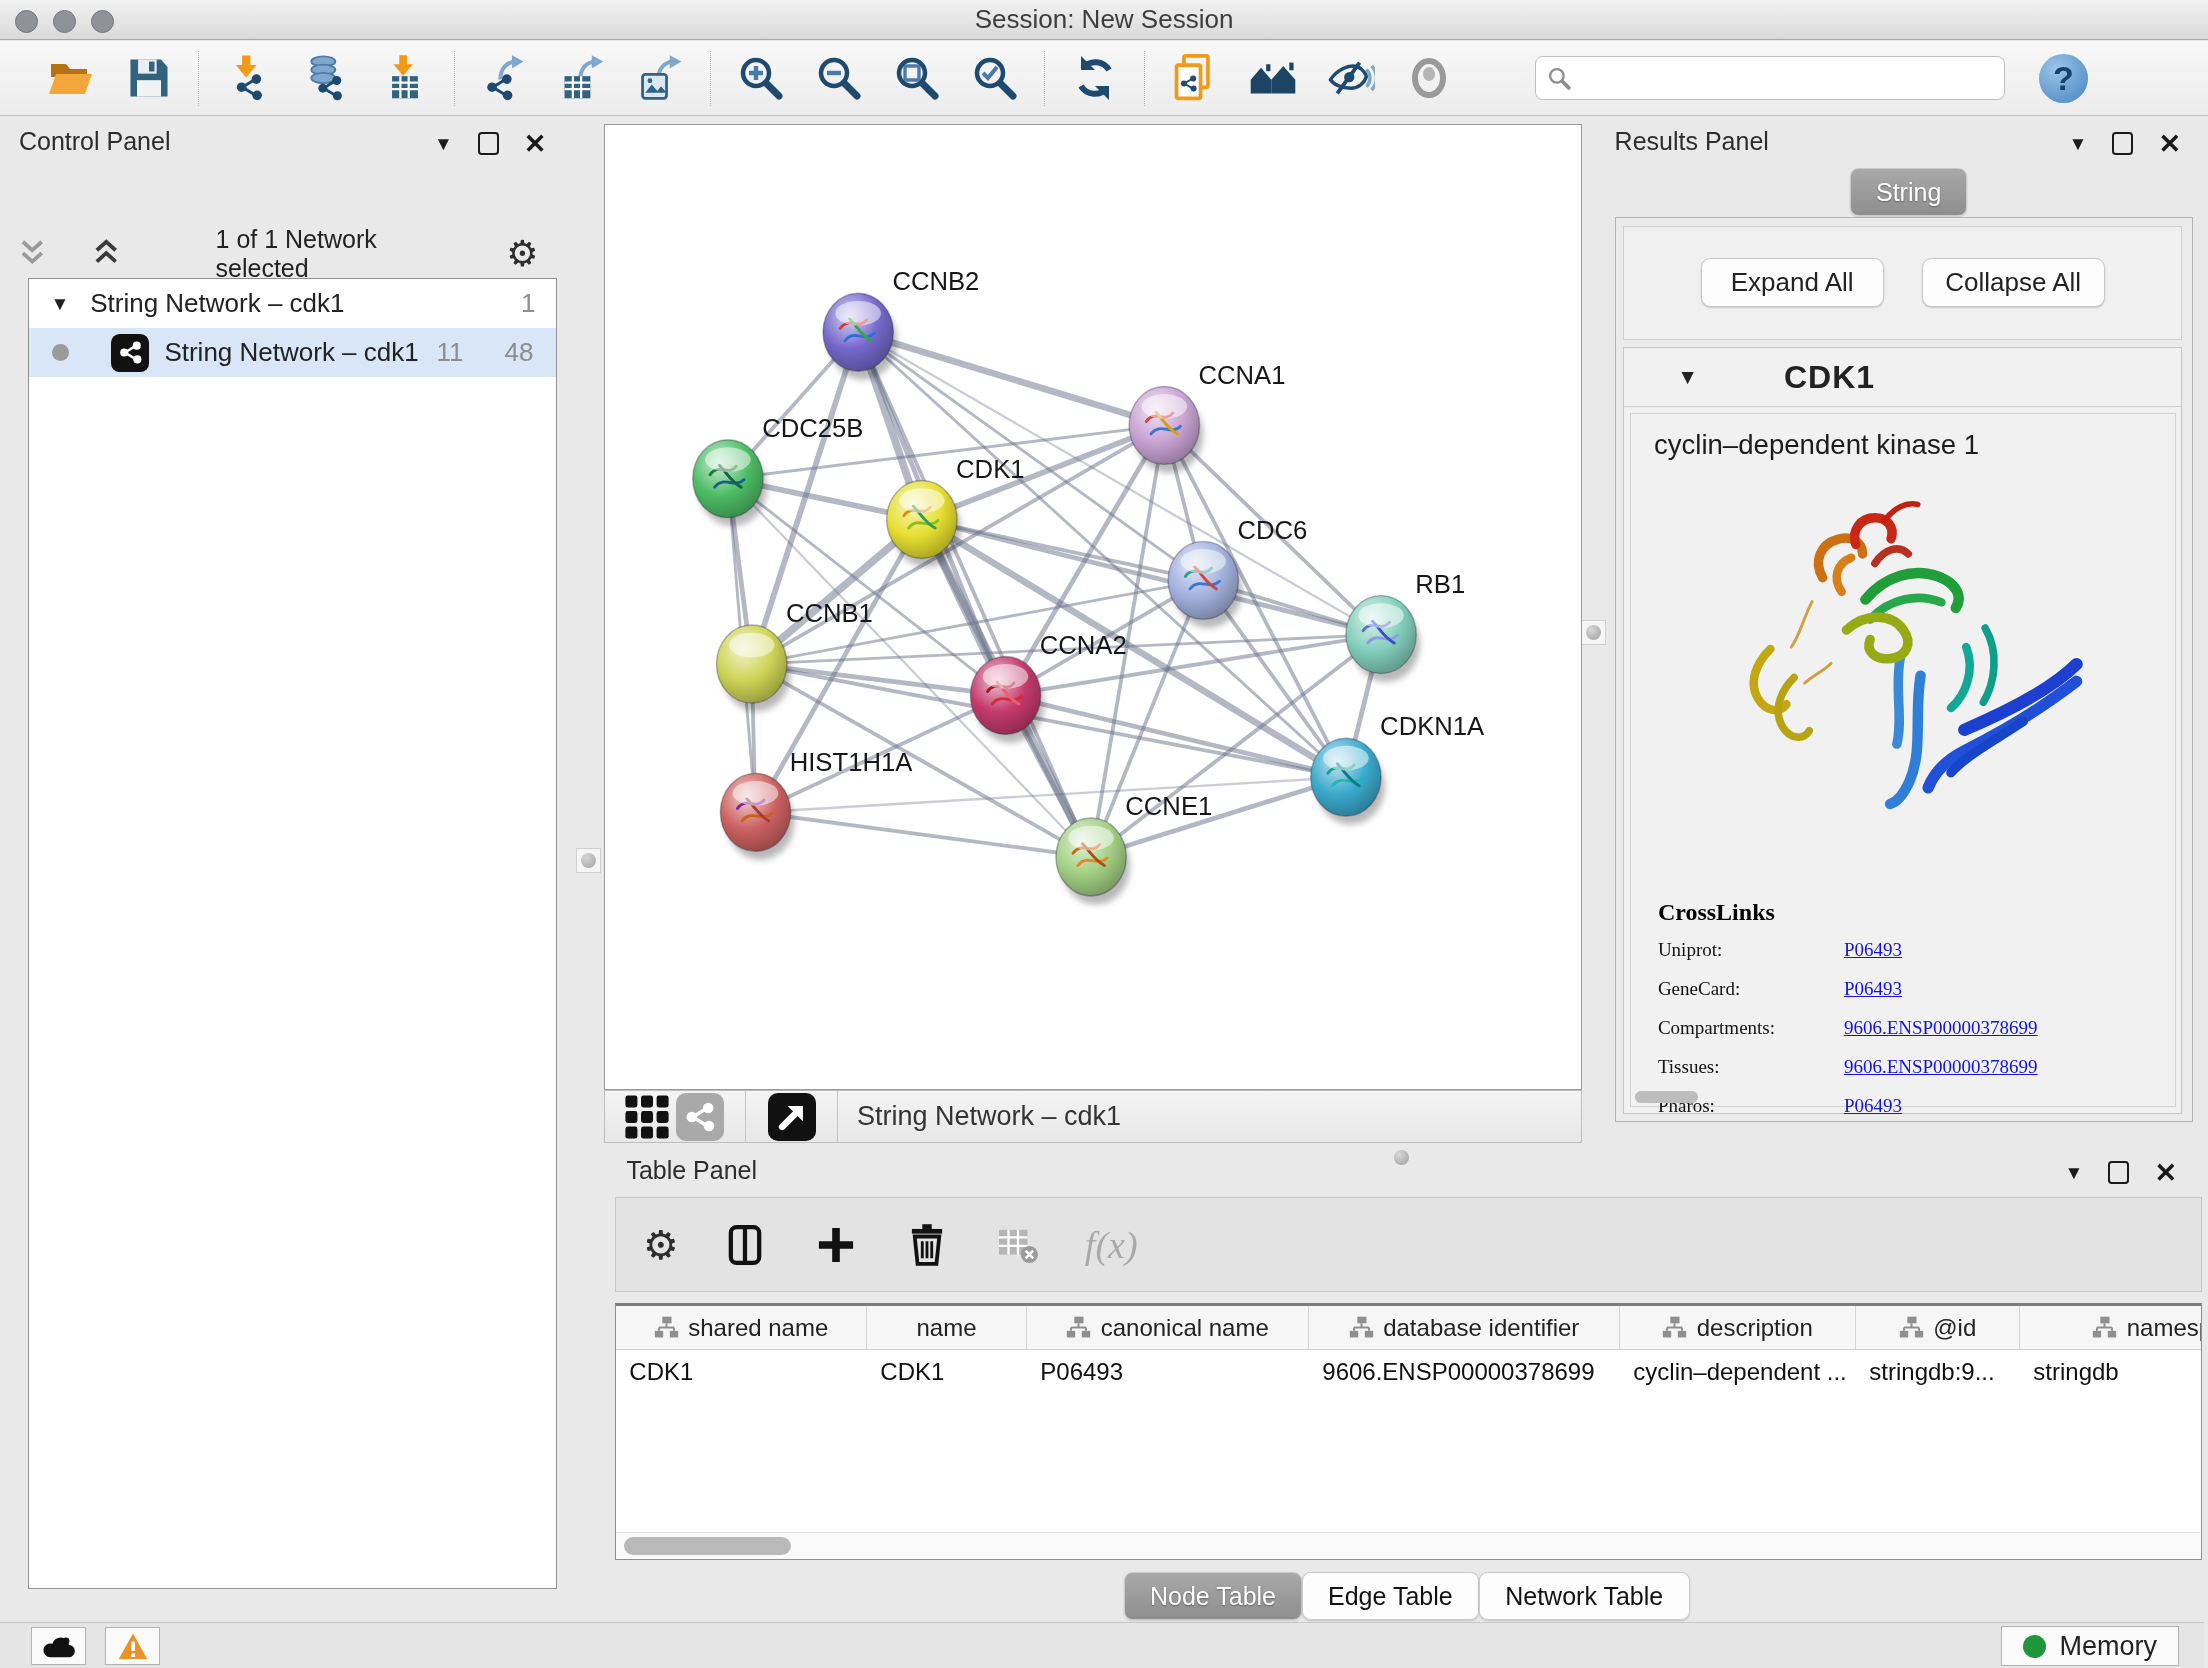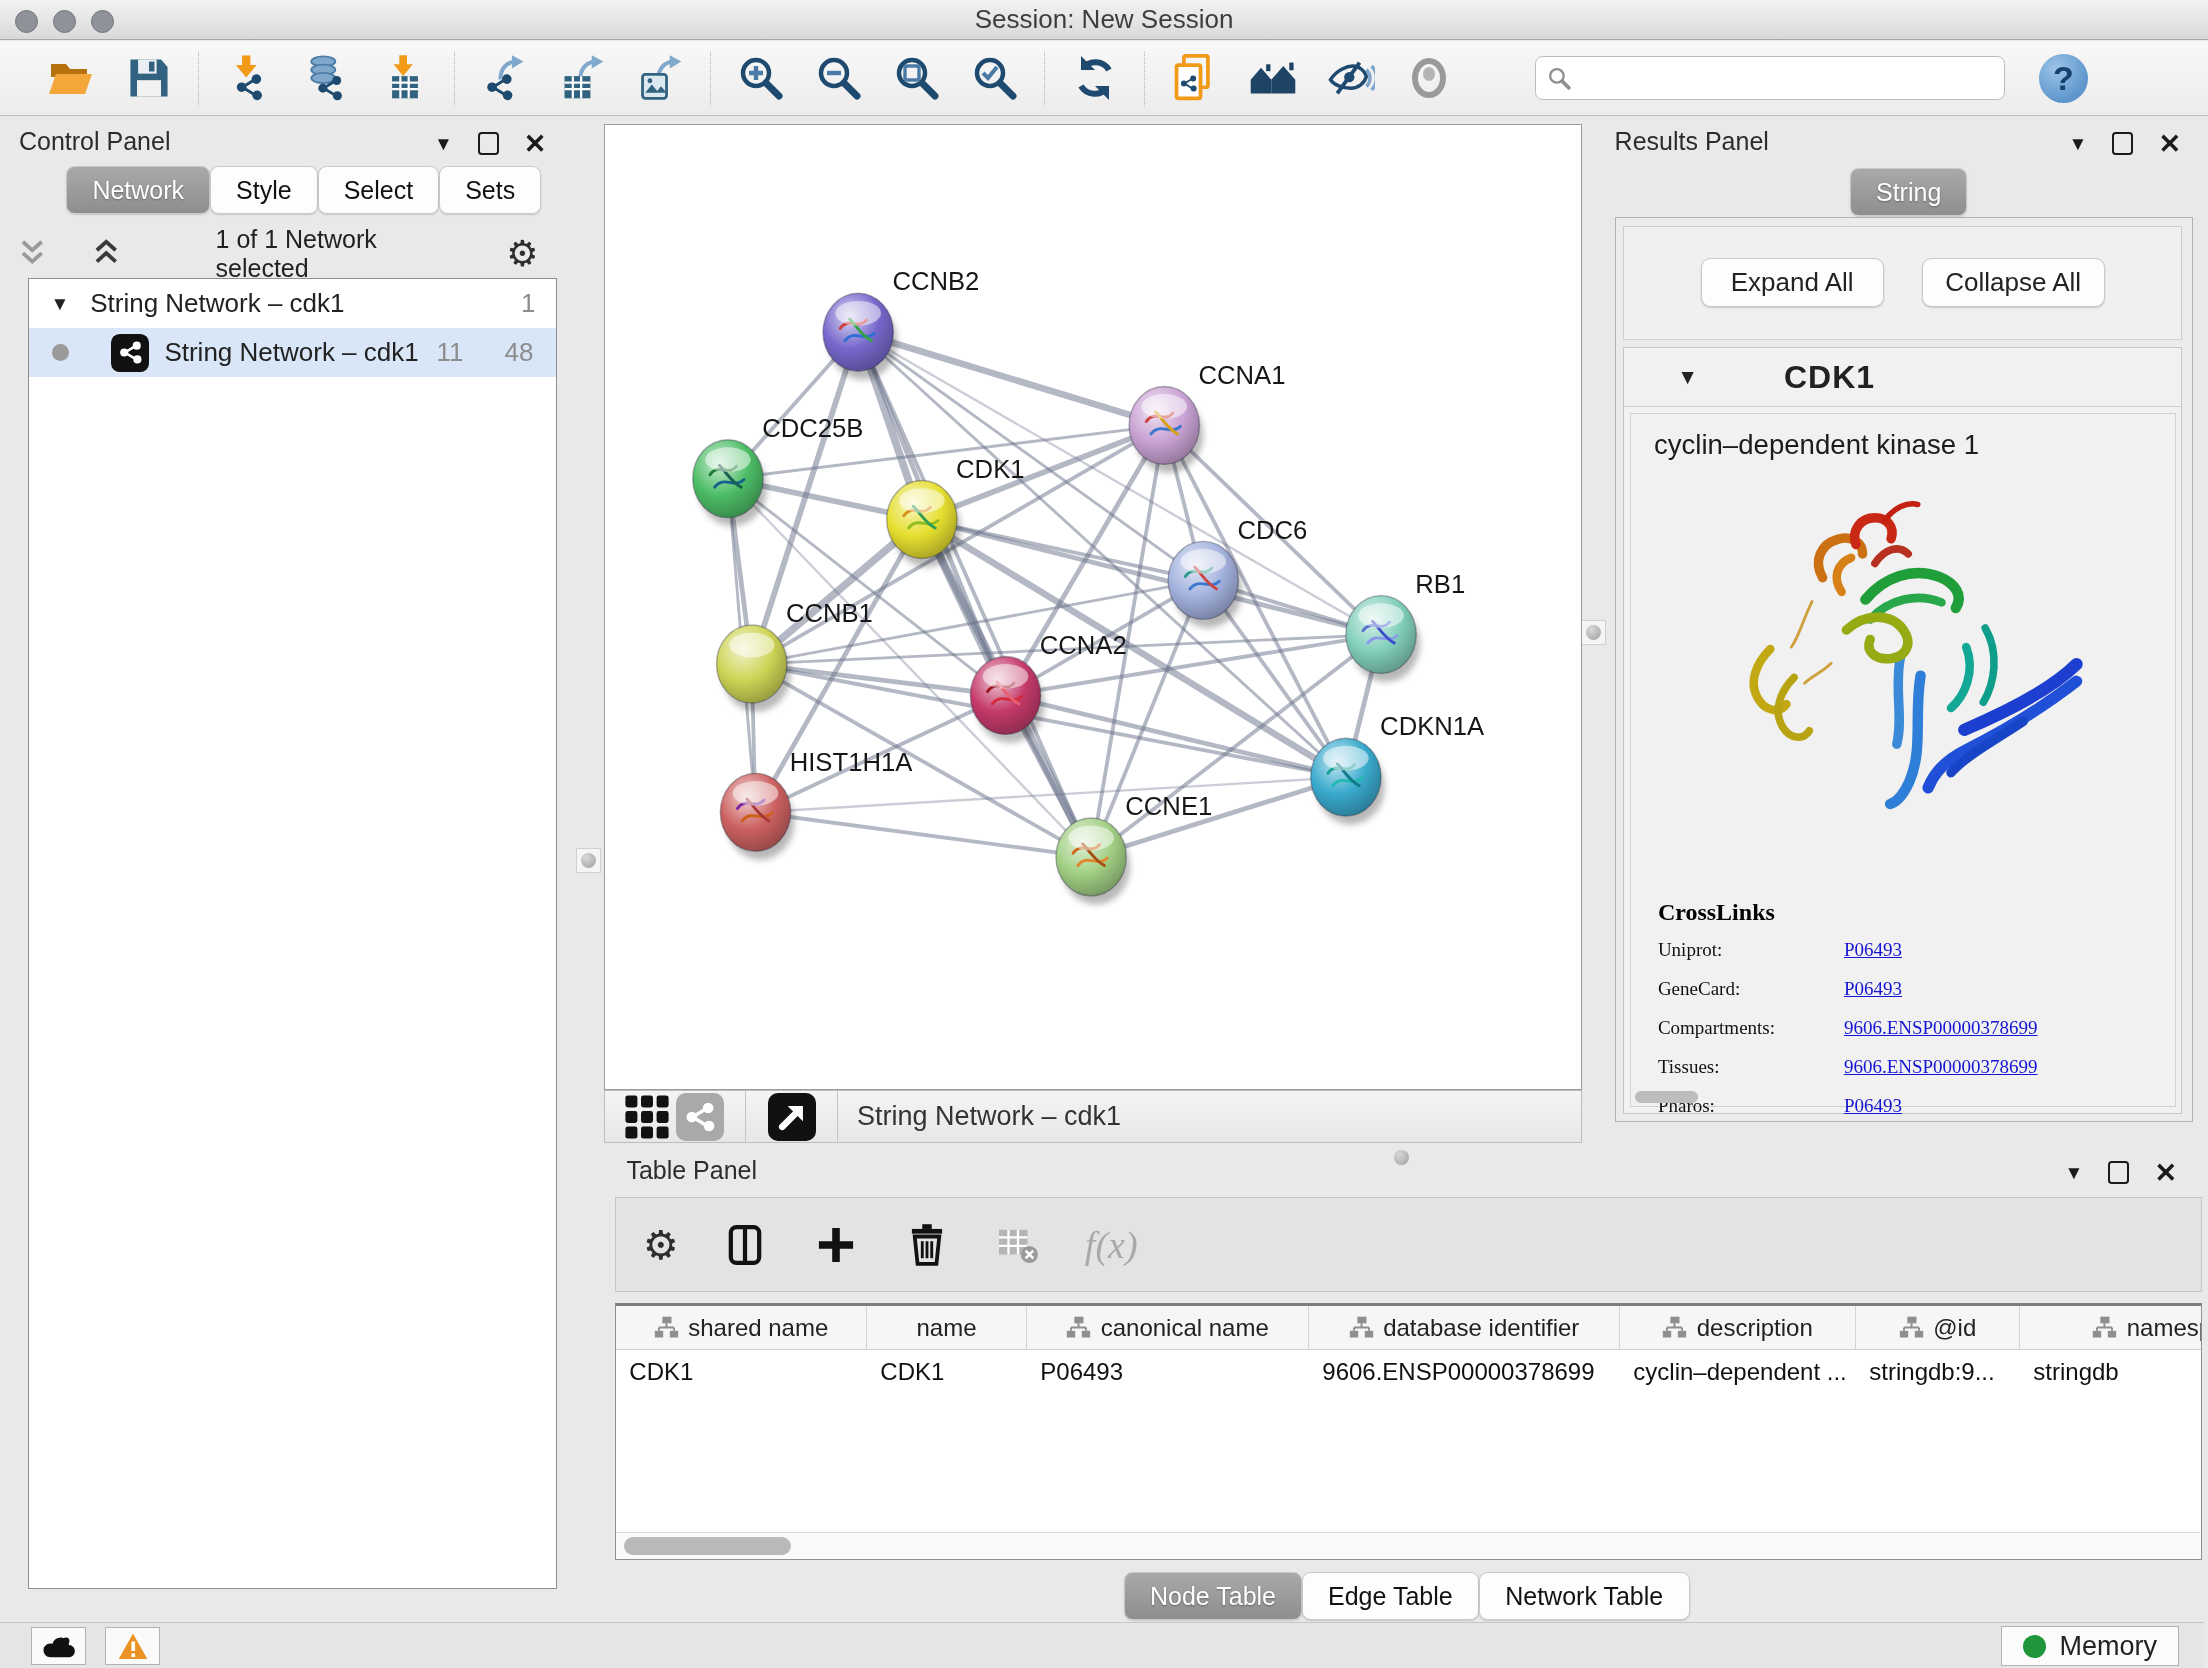--- a/index.html
+++ b/index.html
@@ -337,26 +337,20 @@
       <div class="helpbtn">?</div>
     </div>
   </div>
 
   <div class="cpanel">
     <div class="phead" style="left:7.6px; top:0;">Control Panel</div>
     <div class="pctrl" style="right:17px; top:3.8px;">
       <span class="tri">▼</span>
       <span class="flo"></span>
       <span class="clo">✕</span>
-    </div>
-    <div class="cp-tabs">
-      <div class="tab sel">Network</div>
-      <div class="tab">Style</div>
-      <div class="tab">Select</div>
-      <div class="tab">Sets</div>
     </div>
     <div class="cp-sub">
       <span class="chev">
         <svg width="28.5" height="32" viewBox="0 0 30 34">
             <path d="M5 4 l10 9 10-9 M5 16 l10 9 10-9" stroke="#9a9a9a" stroke-width="4" fill="none"></path>
           </svg>
       </span>
       <span class="chev">
         <svg width="28.5" height="32" viewBox="0 0 30 34">
             <path d="M5 13 l10-9 10 9 M5 25 l10-9 10 9" stroke="#3a3a3a" stroke-width="4" fill="none"></path>

